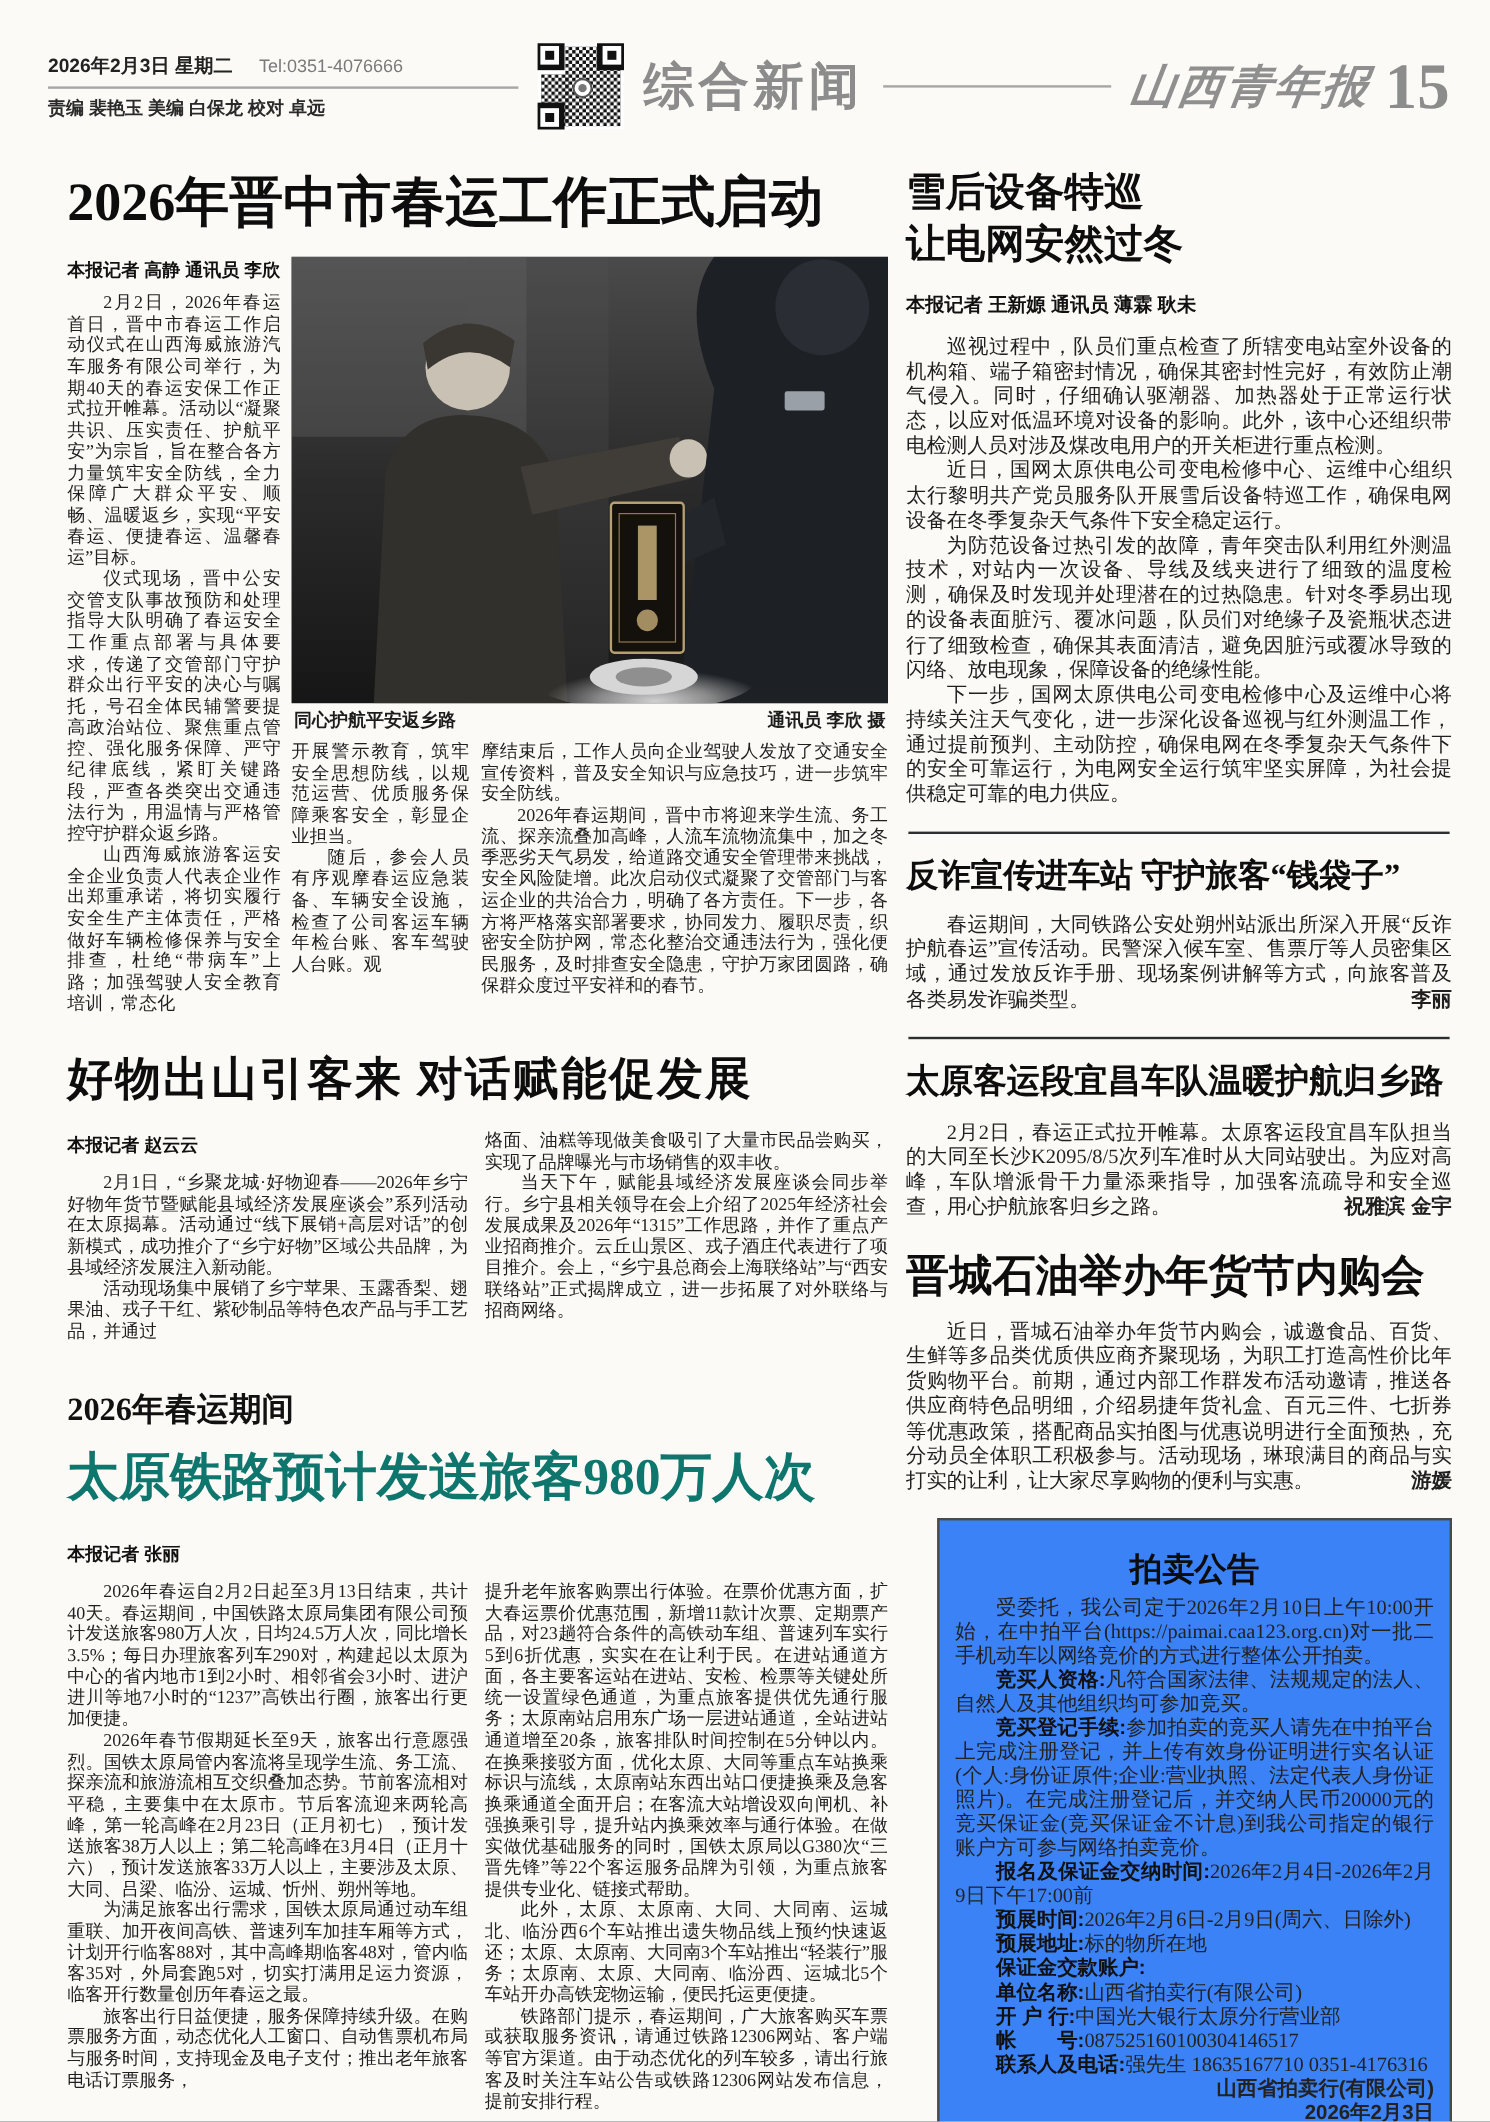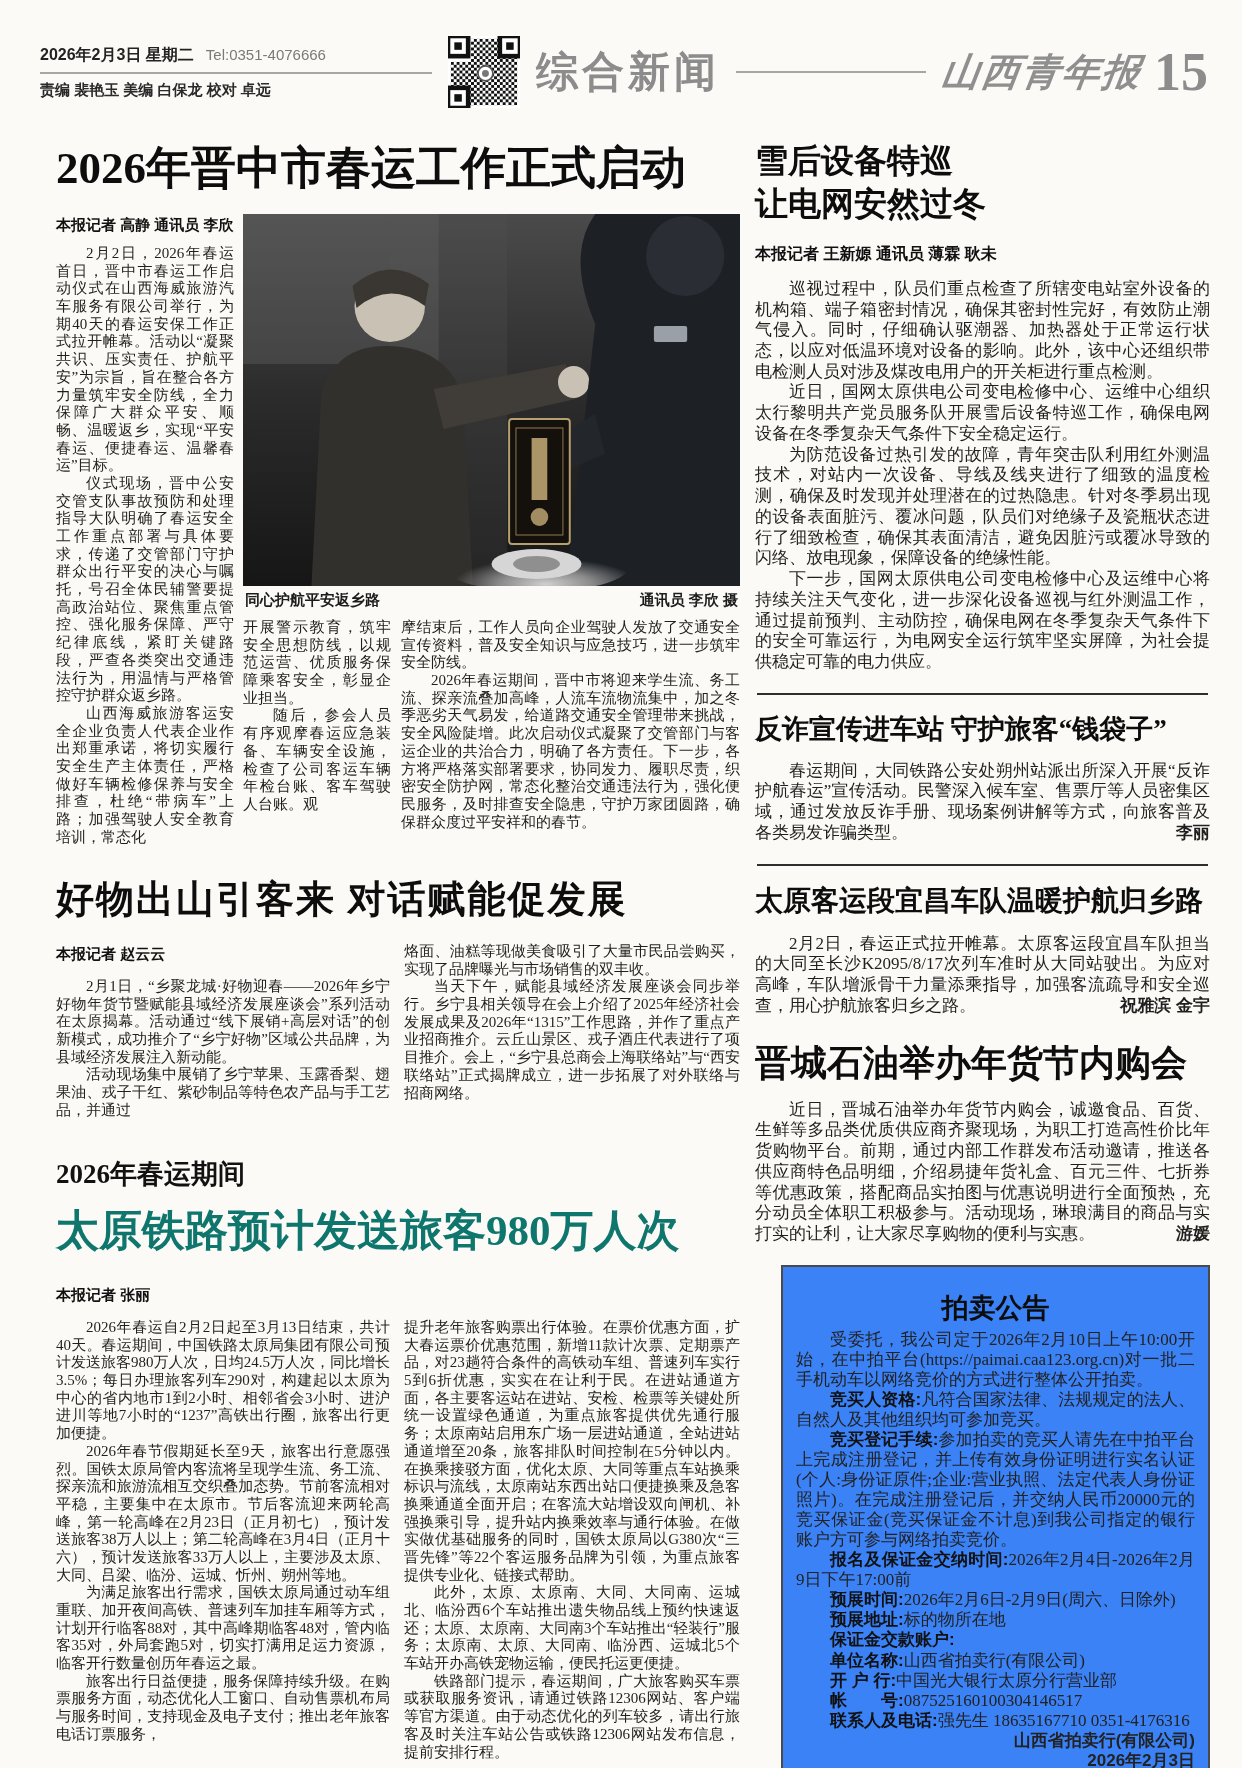--- a/index.html
+++ b/index.html
@@ -6,21 +6,21 @@
   .page{
     position:relative;width:1242px;height:1768px;margin:0 auto;
     background:#fbfaf6;color:#1c1c1c;overflow:hidden;
     font-family:"Liberation Serif","DejaVu Serif",serif;
   }
   
   .hdr{position:absolute;left:40px;right:34px;top:36px;display:flex;align-items:center;}
   .hdr-left{width:392px;flex:none;}
   .hdr-date-row{font-size:16px;}
   .hdr-date{font-family:"Liberation Sans","DejaVu Sans",sans-serif;font-weight:700;color:#222;}
-  .hdr-tel{font-family:"Liberation Sans","DejaVu Sans",sans-serif;color:#7a7a7a;margin-left:8px;font-size:15px;}
+  .hdr-tel{font-family:"Liberation Sans","DejaVu Sans",sans-serif;color:#7a7a7a;margin-left:18px;font-size:15px;}
   .hdr-rule{border:none;border-top:2px solid #a6a6a6;margin:6px 0 7px;}
   .hdr-staff{font-family:"Liberation Sans","DejaVu Sans",sans-serif;font-weight:700;font-size:15px;color:#2a2a2a;}
   .qr{width:72px;height:72px;margin:0 12px 0 16px;flex:none;}
   .section-title{font-family:"Liberation Sans","DejaVu Sans",sans-serif;font-weight:700;
     font-size:42px;color:#8c8c8c;letter-spacing:4px;white-space:nowrap;margin-left:4px;}
   .hdr-line{flex:1;height:2px;background:#a6a6a6;margin:0 16px;}
   .masthead{font-style:italic;font-weight:700;font-size:38px;color:#8f8f8f;
     transform:skewX(-8deg);white-space:nowrap;letter-spacing:2px;}
   .pageno{font-weight:700;font-size:54px;color:#8c8c8c;margin-left:12px;line-height:1;}
   
@@ -232,21 +232,21 @@
 
     <div class="rmini">
       <h3>反诈宣传进车站 守护旅客“钱袋子”</h3>
       <p class="body"><span>春运期间，大同铁路公安处朔州站派出所深入开展“反诈护航春运”宣传活动。民警深入候车室、售票厅等人员密集区域，通过发放反诈手册、现场案例讲解等方式，向旅客普及各类易发诈骗类型。</span><span class="sig">李丽</span></p>
     </div>
 
     <hr class="rsep">
 
     <div class="rmini">
       <h3 class="r3t">太原客运段宜昌车队温暖护航归乡路</h3>
-      <p class="body"><span>2月2日，春运正式拉开帷幕。太原客运段宜昌车队担当的大同至长沙K2095/8/17次列车准时从大同站驶出。为应对高峰，车队增派骨干力量添乘指导，加强客流疏导和安全巡查，用心护航旅客归乡之路。</span><span class="sig">祝雅滨 金宇</span></p>
+      <p class="body"><span>2月2日，春运正式拉开帷幕。太原客运段宜昌车队担当的大同至长沙K2095/8/5次列车准时从大同站驶出。为应对高峰，车队增派骨干力量添乘指导，加强客流疏导和安全巡查，用心护航旅客归乡之路。</span><span class="sig">祝雅滨 金宇</span></p>
     </div>
 
     <div class="r4">
       <h3>晋城石油举办年货节内购会</h3>
       <p class="body"><span>近日，晋城石油举办年货节内购会，诚邀食品、百货、生鲜等多品类优质供应商齐聚现场，为职工打造高性价比年货购物平台。前期，通过内部工作群发布活动邀请，推送各供应商特色品明细，介绍易捷年货礼盒、百元三件、七折券等优惠政策，搭配商品实拍图与优惠说明进行全面预热，充分动员全体职工积极参与。活动现场，琳琅满目的商品与实打实的让利，让大家尽享购物的便利与实惠。</span><span class="sig">游媛</span></p>
     </div>
 
     <div class="notice">
       <h4>拍卖公告</h4>
       <p>受委托，我公司定于2026年2月10日上午10:00开始，在中拍平台(https://paimai.caa123.org.cn)对一批二手机动车以网络竞价的方式进行整体公开拍卖。</p>

